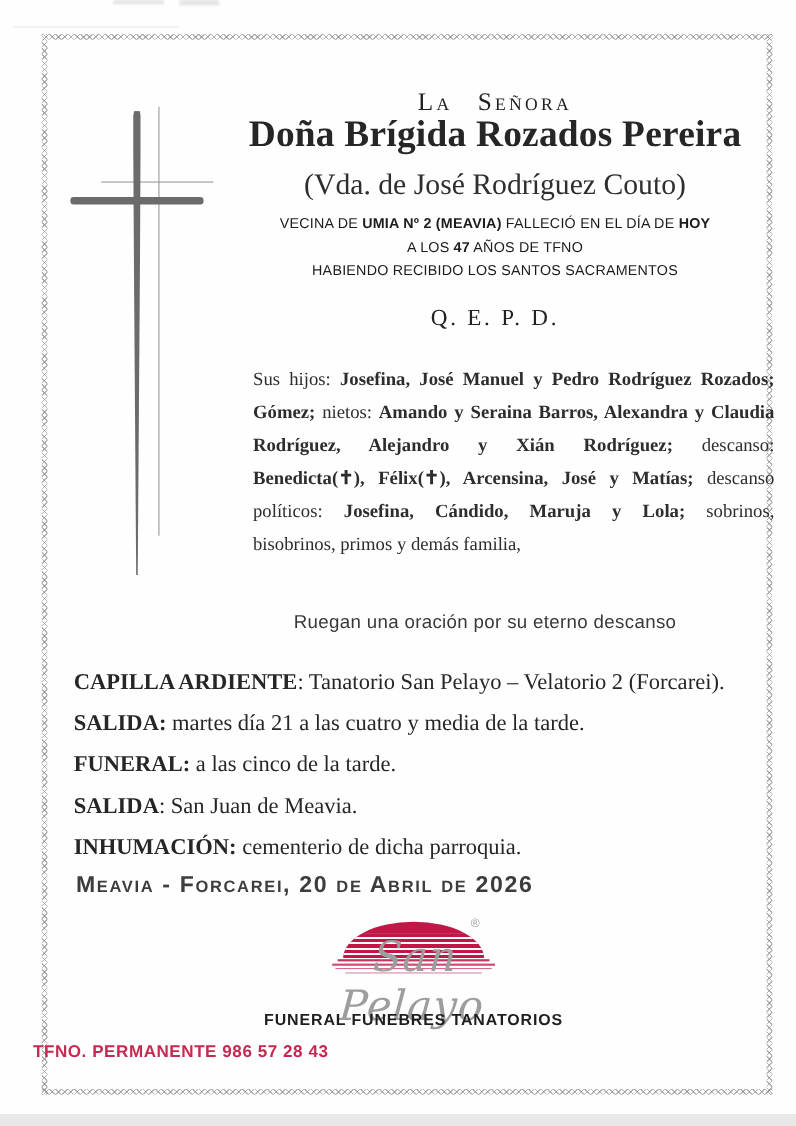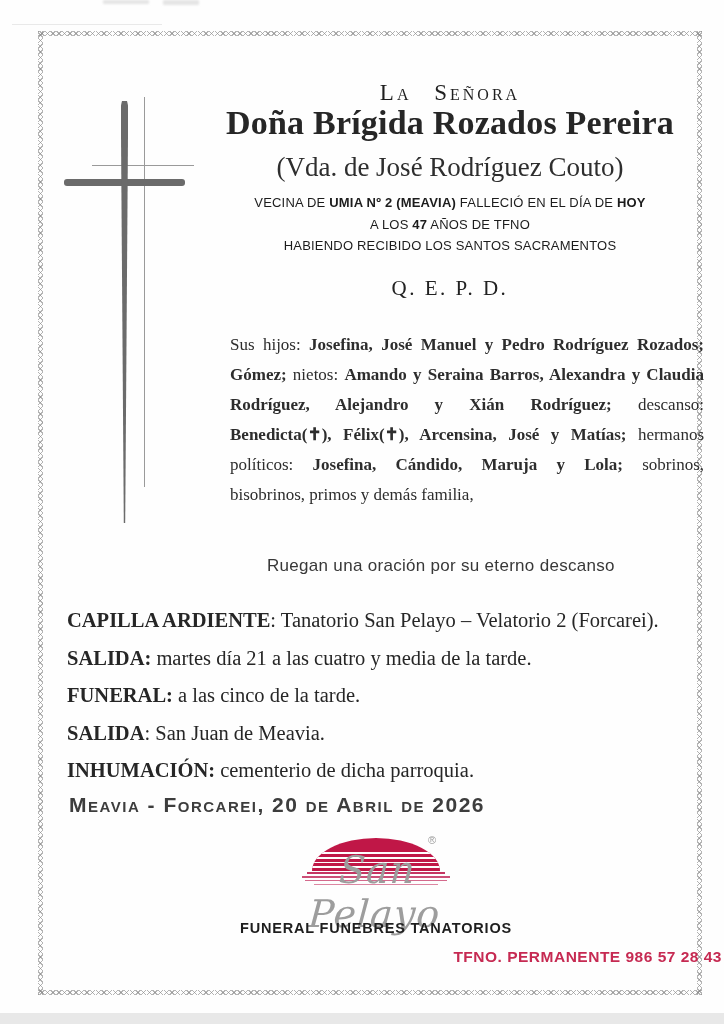--- a/index.html
+++ b/index.html
@@ -82,21 +82,21 @@
     font-family:"DejaVu Serif", serif;font-style:italic;font-size:38px;
     color:#9d9d9d;letter-spacing:1px;transform:skewX(-4deg);
   }
   
   .footer-sub{
     position:absolute;left:30px;top:920px;width:692px;text-align:center;
     font-family:"Liberation Sans", sans-serif;font-weight:700;font-size:14.5px;
     letter-spacing:.8px;color:#1e1e1e;
   }
   .footer-phone{
-    position:absolute;left:30px;top:948px;width:692px;text-align:right;
+    position:absolute;left:30px;top:948px;width:692px;text-align:left;
     font-family:"Liberation Sans", sans-serif;font-weight:700;font-size:15.5px;
     letter-spacing:.5px;color:#c62a52;
   }
 </style>
 </head>
 <body>
 
 <div class="page">
 
   <div class="smudge sm1"></div>
@@ -122,21 +122,21 @@
       <div class="sans-line"><span>VECINA DE </span><span class="b">UMIA Nº 2 (MEAVIA)</span><span> FALLECIÓ EN EL DÍA DE </span><span class="b">HOY</span></div>
       <div class="sans-line"><span>A LOS </span><span class="b">47</span><span> AÑOS DE TFNO</span></div>
       <div class="sans-line"><span>HABIENDO RECIBIDO LOS SANTOS SACRAMENTOS</span></div>
     </div>
   <div class="hdr qepd">Q. E. P. D.</div>
 
   <div class="family">
       <div class="par-line"><span>Sus hijos: </span><span class="b">Josefina, José Manuel y Pedro Rodríguez Rozados;</span></div>
       <div class="par-line"><span class="b">Gómez;</span><span> nietos: </span><span class="b">Amando y Seraina Barros, Alexandra y Claudia</span></div>
       <div class="par-line"><span class="b">Rodríguez, Alejandro y Xián Rodríguez;</span><span> descanso:</span></div>
-      <div class="par-line"><span class="b">Benedicta(✝), Félix(✝), Arcensina, José y Matías;</span><span> hermanos</span></div>
+      <div class="par-line"><span class="b">Benedicta(✝), Félix(✝), Arcensina, José y Matías;</span><span> descanso</span></div>
       <div class="par-line"><span>políticos: </span><span class="b">Josefina, Cándido, Maruja y Lola;</span><span> sobrinos,</span></div>
       <div class="par-line"><span>bisobrinos, primos y demás familia,</span></div>
     </div>
 
   <div class="prayer">Ruegan una oración por su eterno descanso</div>
 
   <div class="details">
       <div class="detail-line"><span class="b">CAPILLA ARDIENTE</span><span>: Tanatorio San Pelayo – Velatorio 2 (Forcarei).</span></div>
       <div class="detail-line"><span class="b">SALIDA:</span><span> martes día 21 a las cuatro y media de la tarde.</span></div>
       <div class="detail-line"><span class="b">FUNERAL:</span><span> a las cinco de la tarde.</span></div>

